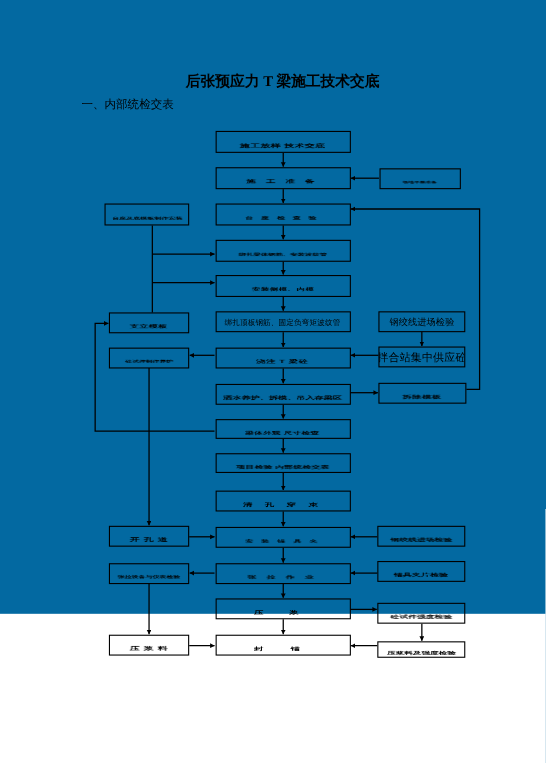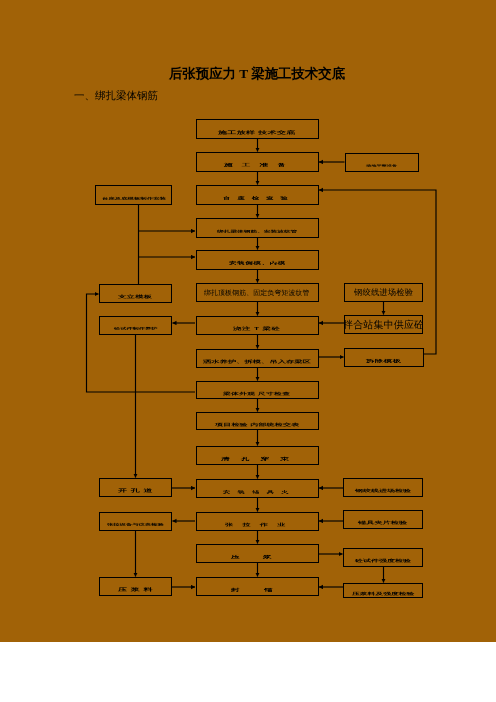--- a/index.html
+++ b/index.html
@@ -1,20 +1,20 @@
 <!DOCTYPE html>
 <html><head>
 <meta charset="utf-8">
 <title>后张预应力T梁施工技术交底</title>
 <style>
   html,body{margin:0;padding:0;background:#ffffff;}
   body{width:496px;height:702px;overflow:hidden;
        font-family:"Liberation Sans",sans-serif;color:#000;
        -webkit-font-smoothing:antialiased;}
-  #page{position:relative;width:496px;height:642px;background:#a16207;}
+  #page{position:relative;width:496px;height:558px;background:#0369a1;}
 
   .title{position:absolute;left:9px;top:67px;width:496px;text-align:center;
          font-family:"Liberation Serif",serif;font-weight:bold;font-size:13.4px;
          line-height:14px;color:#000;will-change:transform;}
   .sub{position:absolute;left:74px;top:90px;
        font-family:"Liberation Serif",serif;font-size:10.5px;line-height:12px;color:#000;will-change:transform;}
 
   #flow{position:absolute;left:0;top:0;width:496px;height:702px;}
   .bx{position:absolute;border:1px solid #000;box-sizing:border-box;
       display:flex;align-items:center;justify-content:center;
@@ -22,21 +22,21 @@
   .bx span{display:block;transform-origin:center 50%;}
   .bx span.deg{transform:translateY(3.2px) scaleY(0.5);font-weight:700;}
   .bx span{will-change:transform;}
   svg.lines{position:absolute;left:0;top:0;width:496px;height:702px;pointer-events:none;}
 </style>
 </head>
 <body>
 
 <div id="page">
   <div class="title">后张预应力 T 梁施工技术交底</div>
-  <div class="sub">一、绑扎梁体钢筋</div>
+  <div class="sub">一、内部统检交表</div>
   <div id="flow">
       <div class="bx" style="left: 195.5px; top: 119px; width: 123px; height: 20px;">
         <span class="deg" style="font-size: 9px; letter-spacing: 0.35px;">施工放样  技术交底</span>
       </div>
       <div class="bx" style="left: 195.5px; top: 152px; width: 123px; height: 20px;">
         <span class="deg" style="font-size: 8.6px; letter-spacing: 3.4px;">施  工  准  备</span>
       </div>
       <div class="bx" style="left: 195.5px; top: 185px; width: 123px; height: 20px;">
         <span class="deg" style="font-size: 7.2px; letter-spacing: 2.6px;">台  座  检  查  验</span>
       </div>

